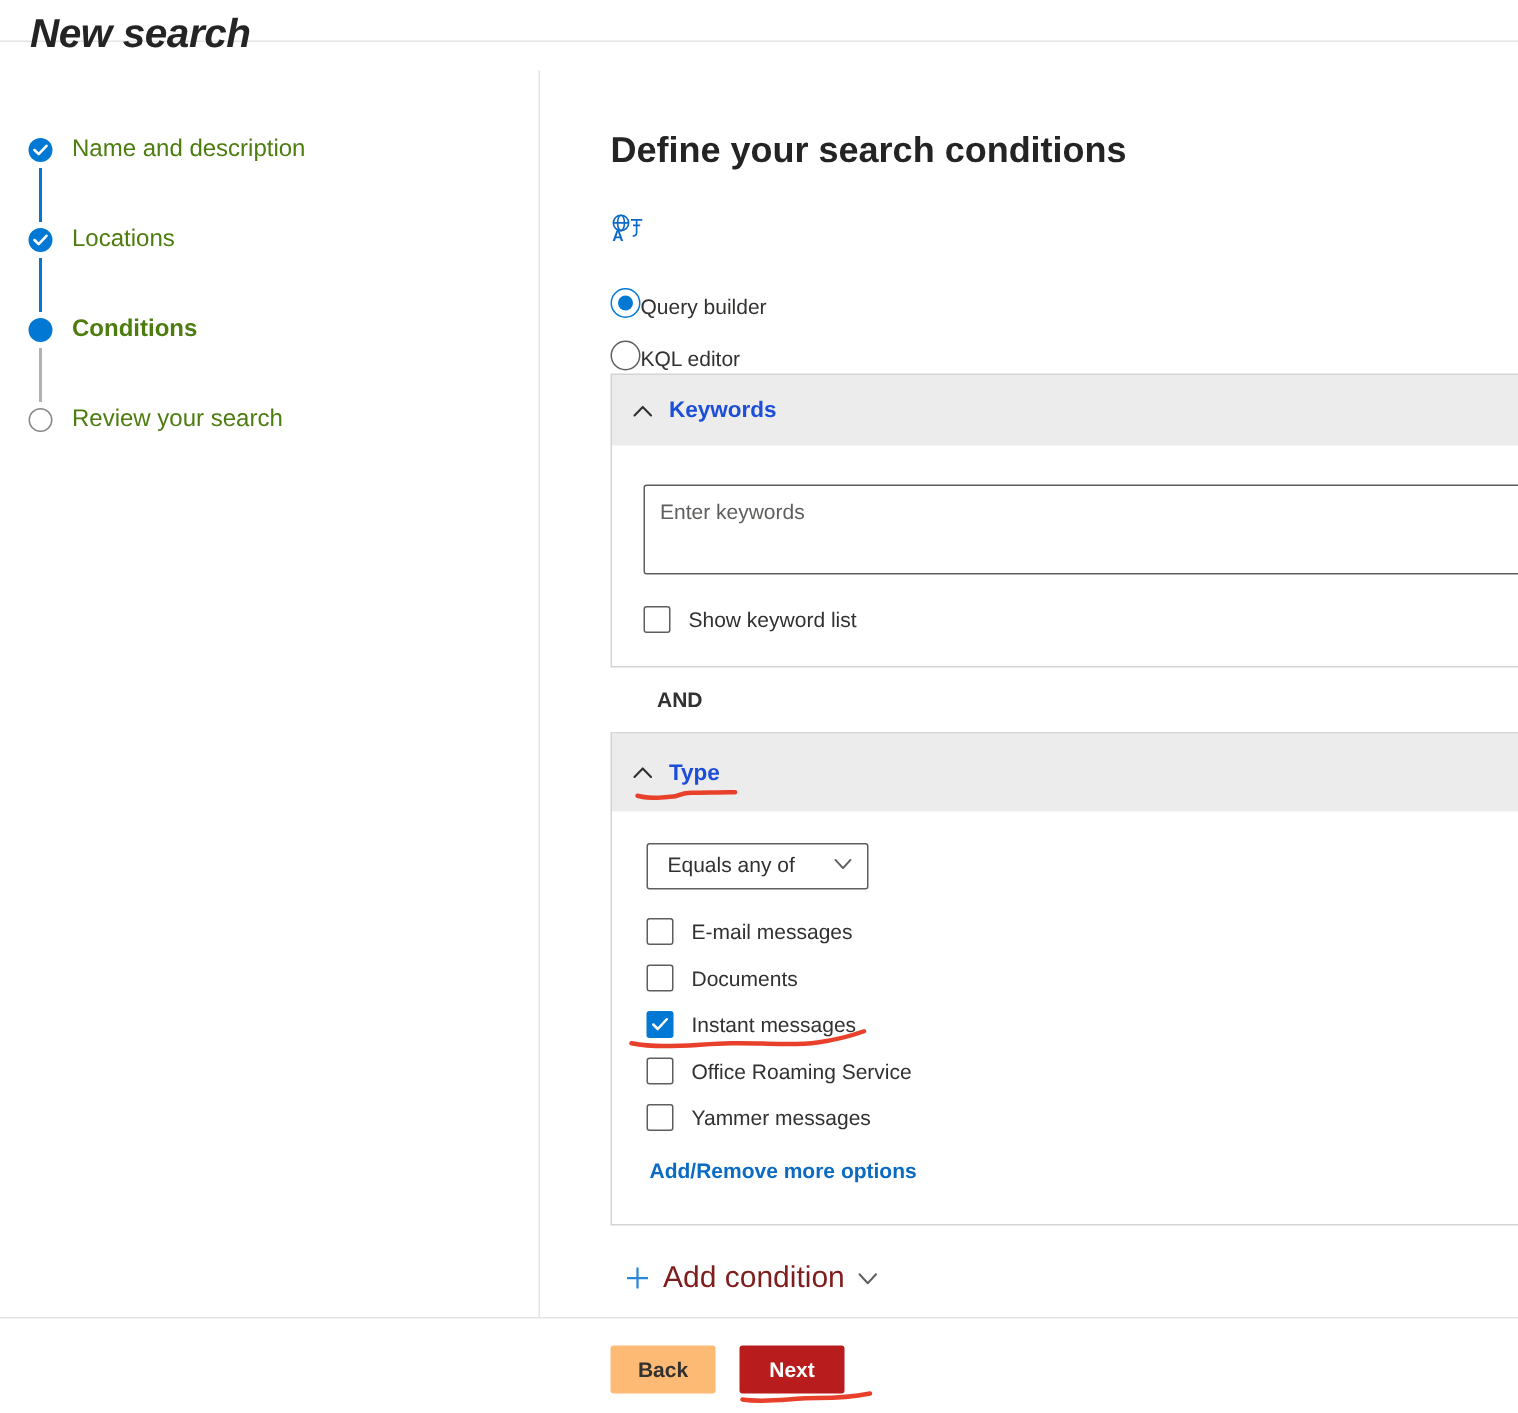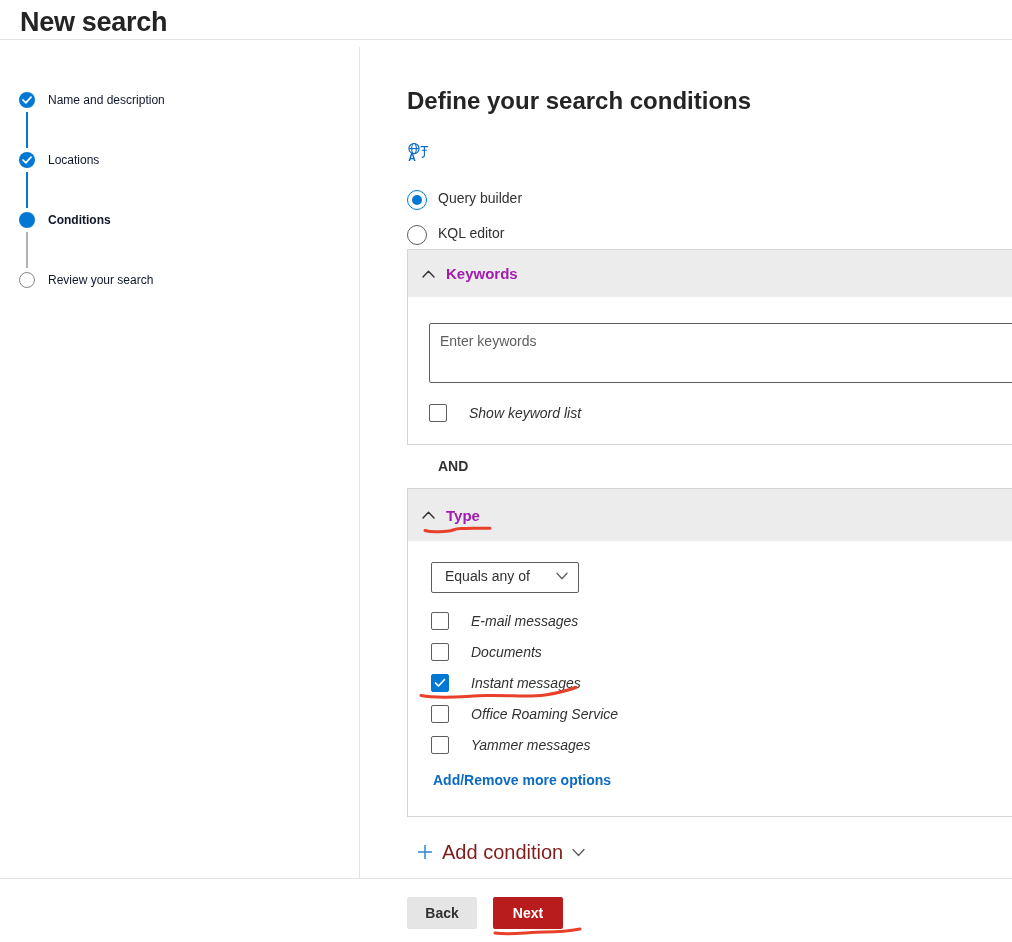--- a/index.html
+++ b/index.html
@@ -3,72 +3,72 @@
 <meta charset="utf-8">
 <style>
   html,body{margin:0;padding:0;}
   body{
     width:1012px;height:942px;overflow:hidden;position:relative;
     background:#ffffff;color:#323130;
     font-family:"Liberation Sans", sans-serif;
     -webkit-font-smoothing:antialiased;
   }
   
-  .app-header{height:40px;box-sizing:border-box;border-bottom:1px solid #e4e4e4;padding:7px 0 0 20px;}
+  .app-header{height:28px;box-sizing:border-box;border-bottom:1px solid #e4e4e4;padding:7px 0 0 20px;font-style:italic;}
   .app-title{font-size:27px;font-weight:700;color:#242424;letter-spacing:-0.3px;}
 
   
   .content{position:absolute;top:47px;left:0;width:1012px;height:831px;}
   .stepper{position:absolute;left:0;top:0;width:360px;height:831px;box-sizing:border-box;border-right:1px solid #e4e4e4;}
   .step{position:absolute;left:19px;height:20px;display:flex;align-items:center;gap:13px;}
   .step-circle{width:16px;height:16px;border-radius:50%;flex:none;display:flex;align-items:center;justify-content:center;box-sizing:border-box;}
   .step-circle.done,.step-circle.current{background:#0078d4;}
   .step-circle.todo{background:#fff;border:1.5px solid #8a8886;}
-  .step-label{font-size:12px;color:#0f172a;white-space:nowrap;}
+  .step-label{font-size:16px;color:#4d7c0f;white-space:nowrap;}
   .step.current .step-label{font-weight:700;}
   .connector{position:absolute;left:26px;width:2px;height:36px;}
   .connector.blue{background:#0078d4;}
   .connector.gray{background:#b3b0ad;}
 
   
   .main{position:absolute;left:360px;top:0;width:760px;height:831px;}
   .main-heading{position:absolute;left:47px;top:40px;font-size:24px;font-weight:700;color:#242424;}
   .qlang-row{position:absolute;left:47px;top:94px;height:22px;display:flex;align-items:center;gap:7px;font-size:15px;color:#323130;}
-  .radio-row{position:absolute;left:47px;height:22px;display:flex;align-items:flex-start;gap:11px;font-size:14px;}
+  .radio-row{position:absolute;left:47px;height:22px;display:flex;align-items:flex-end;font-size:14px;}
   .radio{width:20px;height:20px;border-radius:50%;box-sizing:border-box;border:1px solid #605e5c;position:relative;flex:none;background:#fff;}
   .radio.selected{border:1px solid #0078d4;}
   .radio.selected::after{content:"";position:absolute;left:4px;top:4px;width:10px;height:10px;border-radius:50%;background:#0078d4;}
 
   
   .section{position:absolute;left:47px;width:700px;box-sizing:border-box;border:1px solid #d4d4d4;background:#fff;}
   .section-header{background:#ececec;display:flex;align-items:center;gap:11px;padding-left:14px;box-sizing:border-box;cursor:pointer;}
-  .section-title{font-size:15px;font-weight:700;color:#a21caf;}
+  .section-title{font-size:15px;font-weight:700;color:#1d4ed8;}
   .kw-section{top:202px;height:196px;}
   .kw-section .section-header{height:47px;}
   .kw-textarea{position:absolute;left:21px;top:73px;width:658px;height:60px;box-sizing:border-box;border:1px solid #605e5c;border-radius:2px;resize:none;font-family:"Liberation Sans",sans-serif;font-size:14px;padding:9px 10px;color:#323130;outline:none;}
   .kw-textarea::placeholder{color:#605e5c;}
-  .check-row{display:flex;align-items:center;gap:22px;font-size:14px;color:#323130;font-style:italic;}
+  .check-row{display:flex;align-items:center;gap:12px;font-size:14px;color:#323130;}
   .kw-check{position:absolute;left:21px;top:154px;}
   .checkbox{width:18px;height:18px;box-sizing:border-box;border:1px solid #605e5c;border-radius:2px;background:#fff;flex:none;display:flex;align-items:center;justify-content:center;}
   .checkbox.checked{background:#0078d4;border-color:#0078d4;}
 
   .and-label{position:absolute;left:78px;top:411px;font-size:14px;font-weight:700;color:#323130;}
 
   .type-section{top:441px;height:329px;}
   .type-section .section-header{height:52px;}
   .dropdown{position:absolute;left:23px;top:73px;width:148px;height:31px;box-sizing:border-box;border:1px solid #605e5c;border-radius:2px;display:flex;align-items:center;justify-content:space-between;padding:0 10px 4px 13px;font-size:14px;color:#323130;cursor:pointer;background:#fff;}
   .option-list{position:absolute;left:23px;top:123px;display:flex;flex-direction:column;gap:13px;}
   .more-link{position:absolute;left:25px;top:283px;font-size:14px;font-weight:700;color:#0b6bc3;cursor:pointer;}
 
   .add-condition{position:absolute;left:57px;top:795px;height:20px;display:flex;align-items:center;gap:9px;font-size:20px;color:#7f1d1d;cursor:pointer;}
 
   
   .footer{position:absolute;top:878px;left:0;width:1012px;height:64px;box-sizing:border-box;border-top:1px solid #e4e4e4;background:#fff;}
   .btn{position:absolute;top:18px;width:70px;height:32px;border:none;border-radius:2px;font-family:"Liberation Sans",sans-serif;font-size:14px;font-weight:700;cursor:pointer;}
-  .btn-back{left:407px;background:#e5e5e5;color:#323130;}
+  .btn-back{left:407px;background:#fdba74;color:#323130;}
   .btn-next{left:493px;background:#b91c1c;color:#ffffff;}
 
   
   .annotation{position:absolute;pointer-events:none;}
   .ann-type{left:423px;top:522px;}
   .ann-instant{left:419px;top:685px;}
   .ann-next{left:493px;top:924px;}
 
   svg{display:block;}
 </style>

